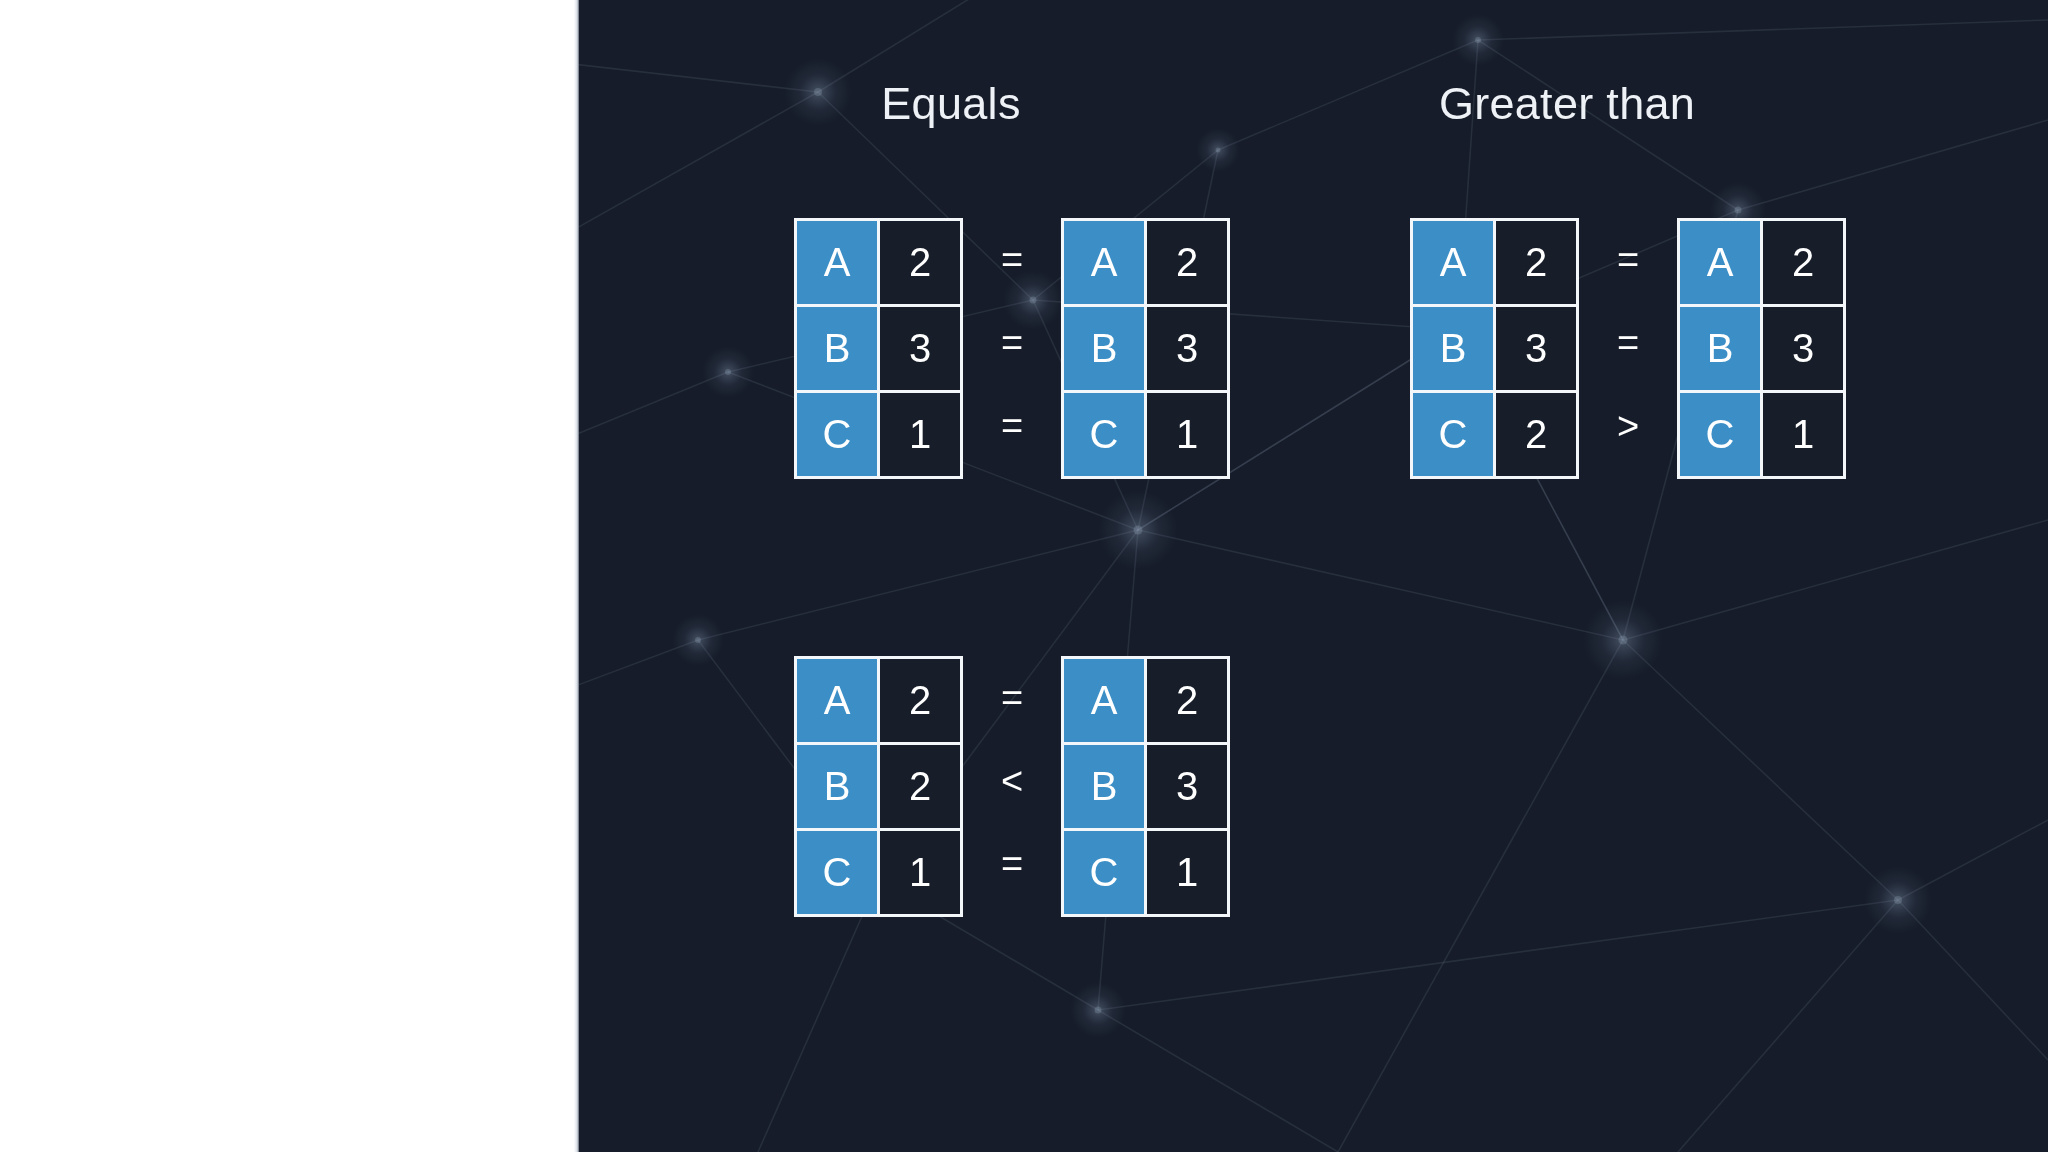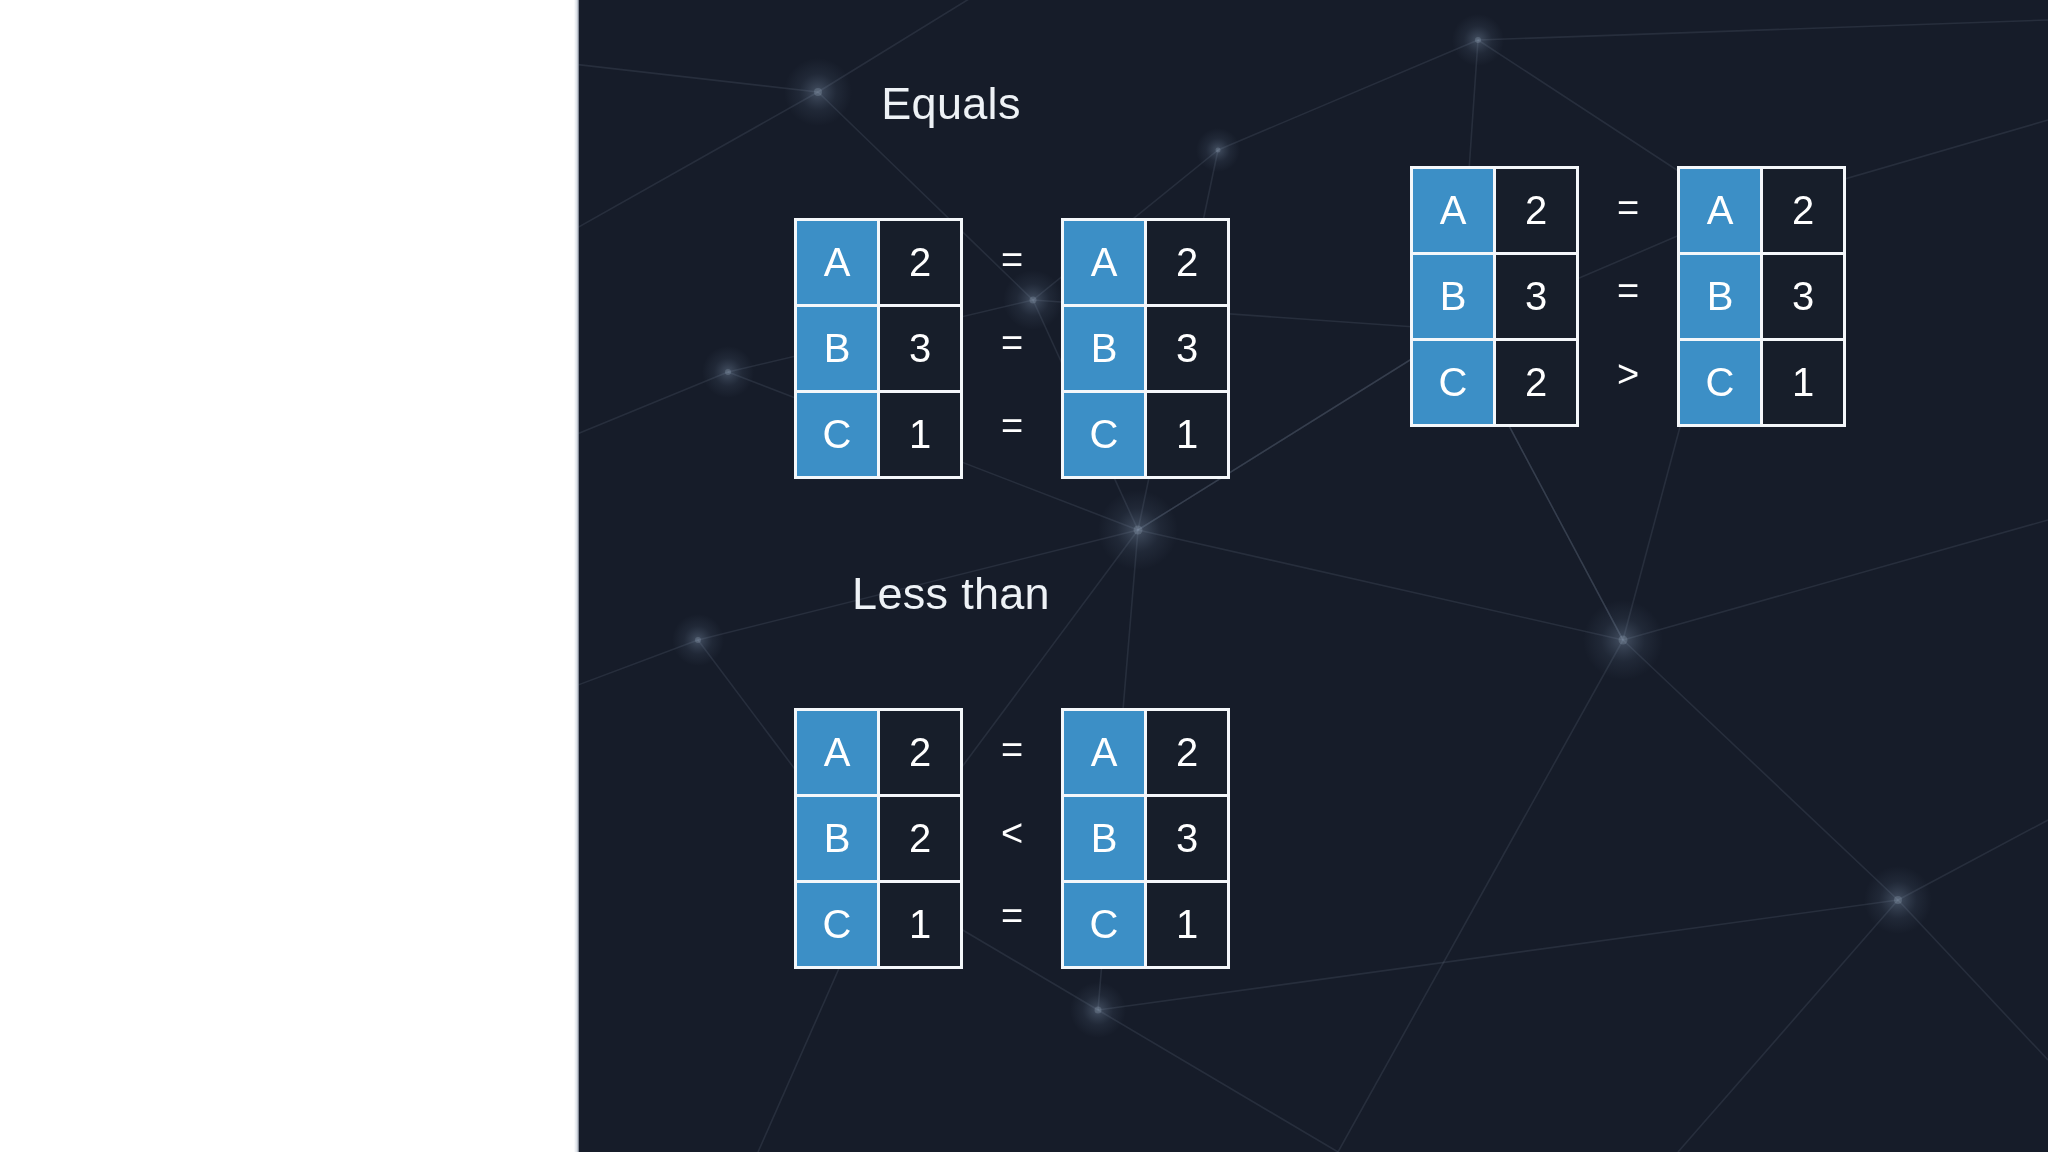--- a/index.html
+++ b/index.html
@@ -269,20 +269,21 @@
             <tr>
               <td class="key">C</td>
               <td class="val">1</td>
             </tr>
           </tbody>
             </table>
         </div>
       </div>
 
       <div class="group" id="group-greater">
+        <div class="group-title">Greater than</div>
         <div class="group-body">
           <table class="ptable">
             <tbody>
                 <tr>
               <td class="key">A</td>
               <td class="val">2</td>
             </tr>
             <tr>
               <td class="key">B</td>
               <td class="val">3</td>
@@ -311,21 +312,20 @@
             <tr>
               <td class="key">C</td>
               <td class="val">1</td>
             </tr>
           </tbody>
             </table>
         </div>
       </div>
 
       <div class="group" id="group-less">
-        <div class="group-title">Less than</div>
         <div class="group-body">
           <table class="ptable">
             <tbody>
                 <tr>
               <td class="key">A</td>
               <td class="val">2</td>
             </tr>
             <tr>
               <td class="key">B</td>
               <td class="val">2</td>

